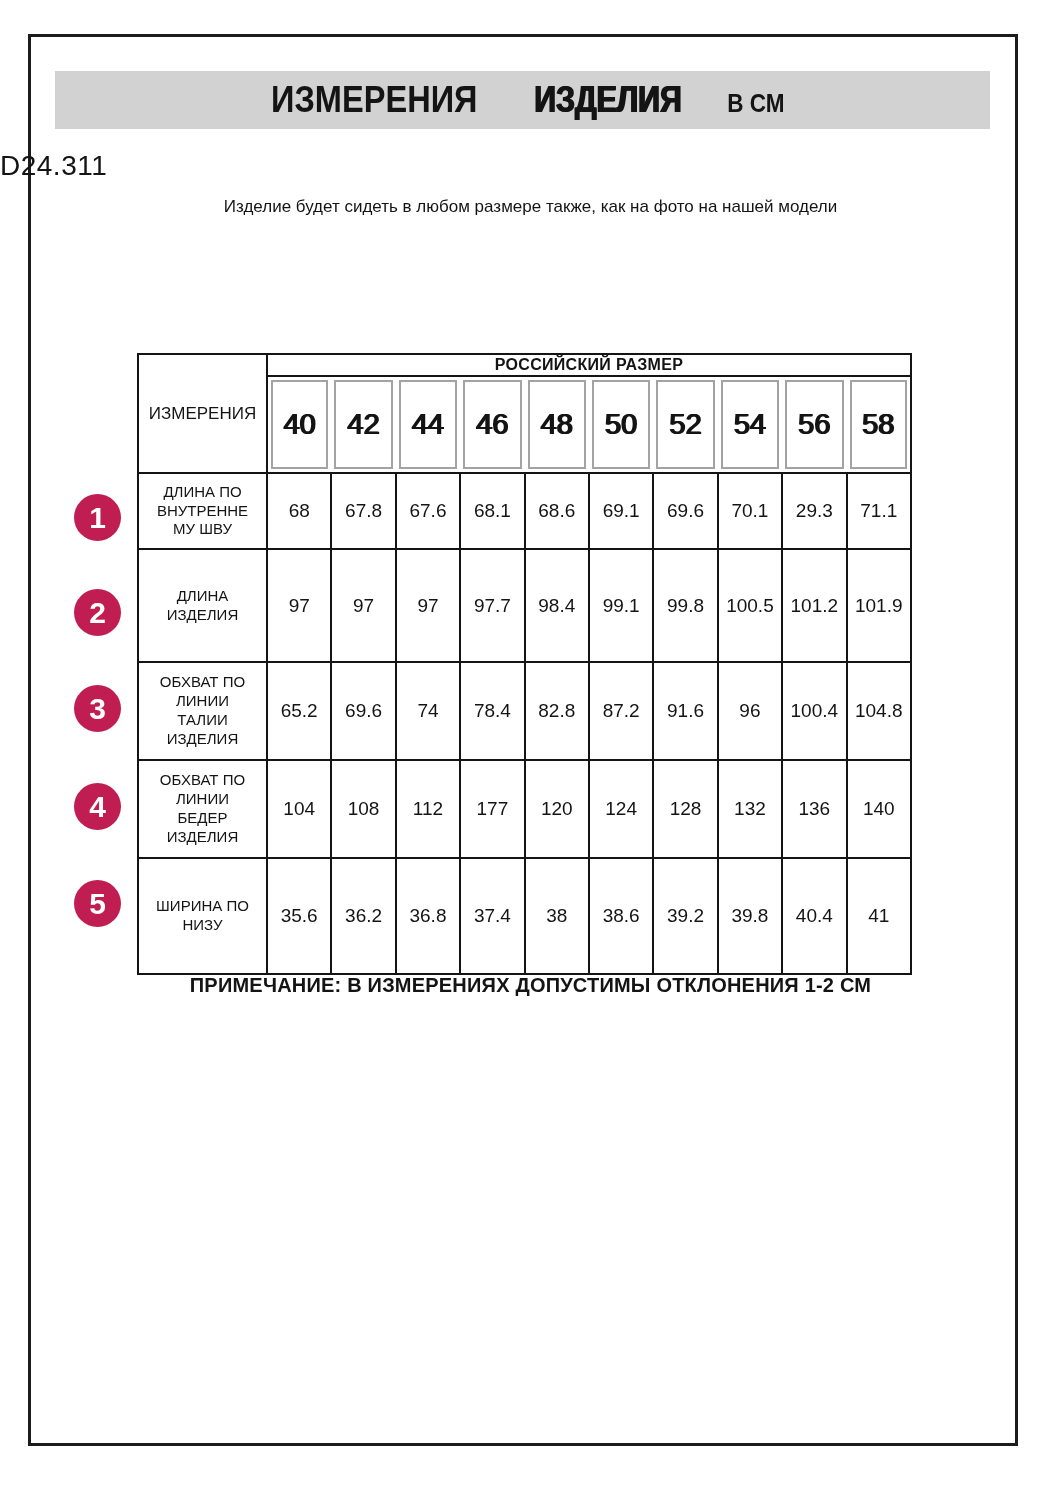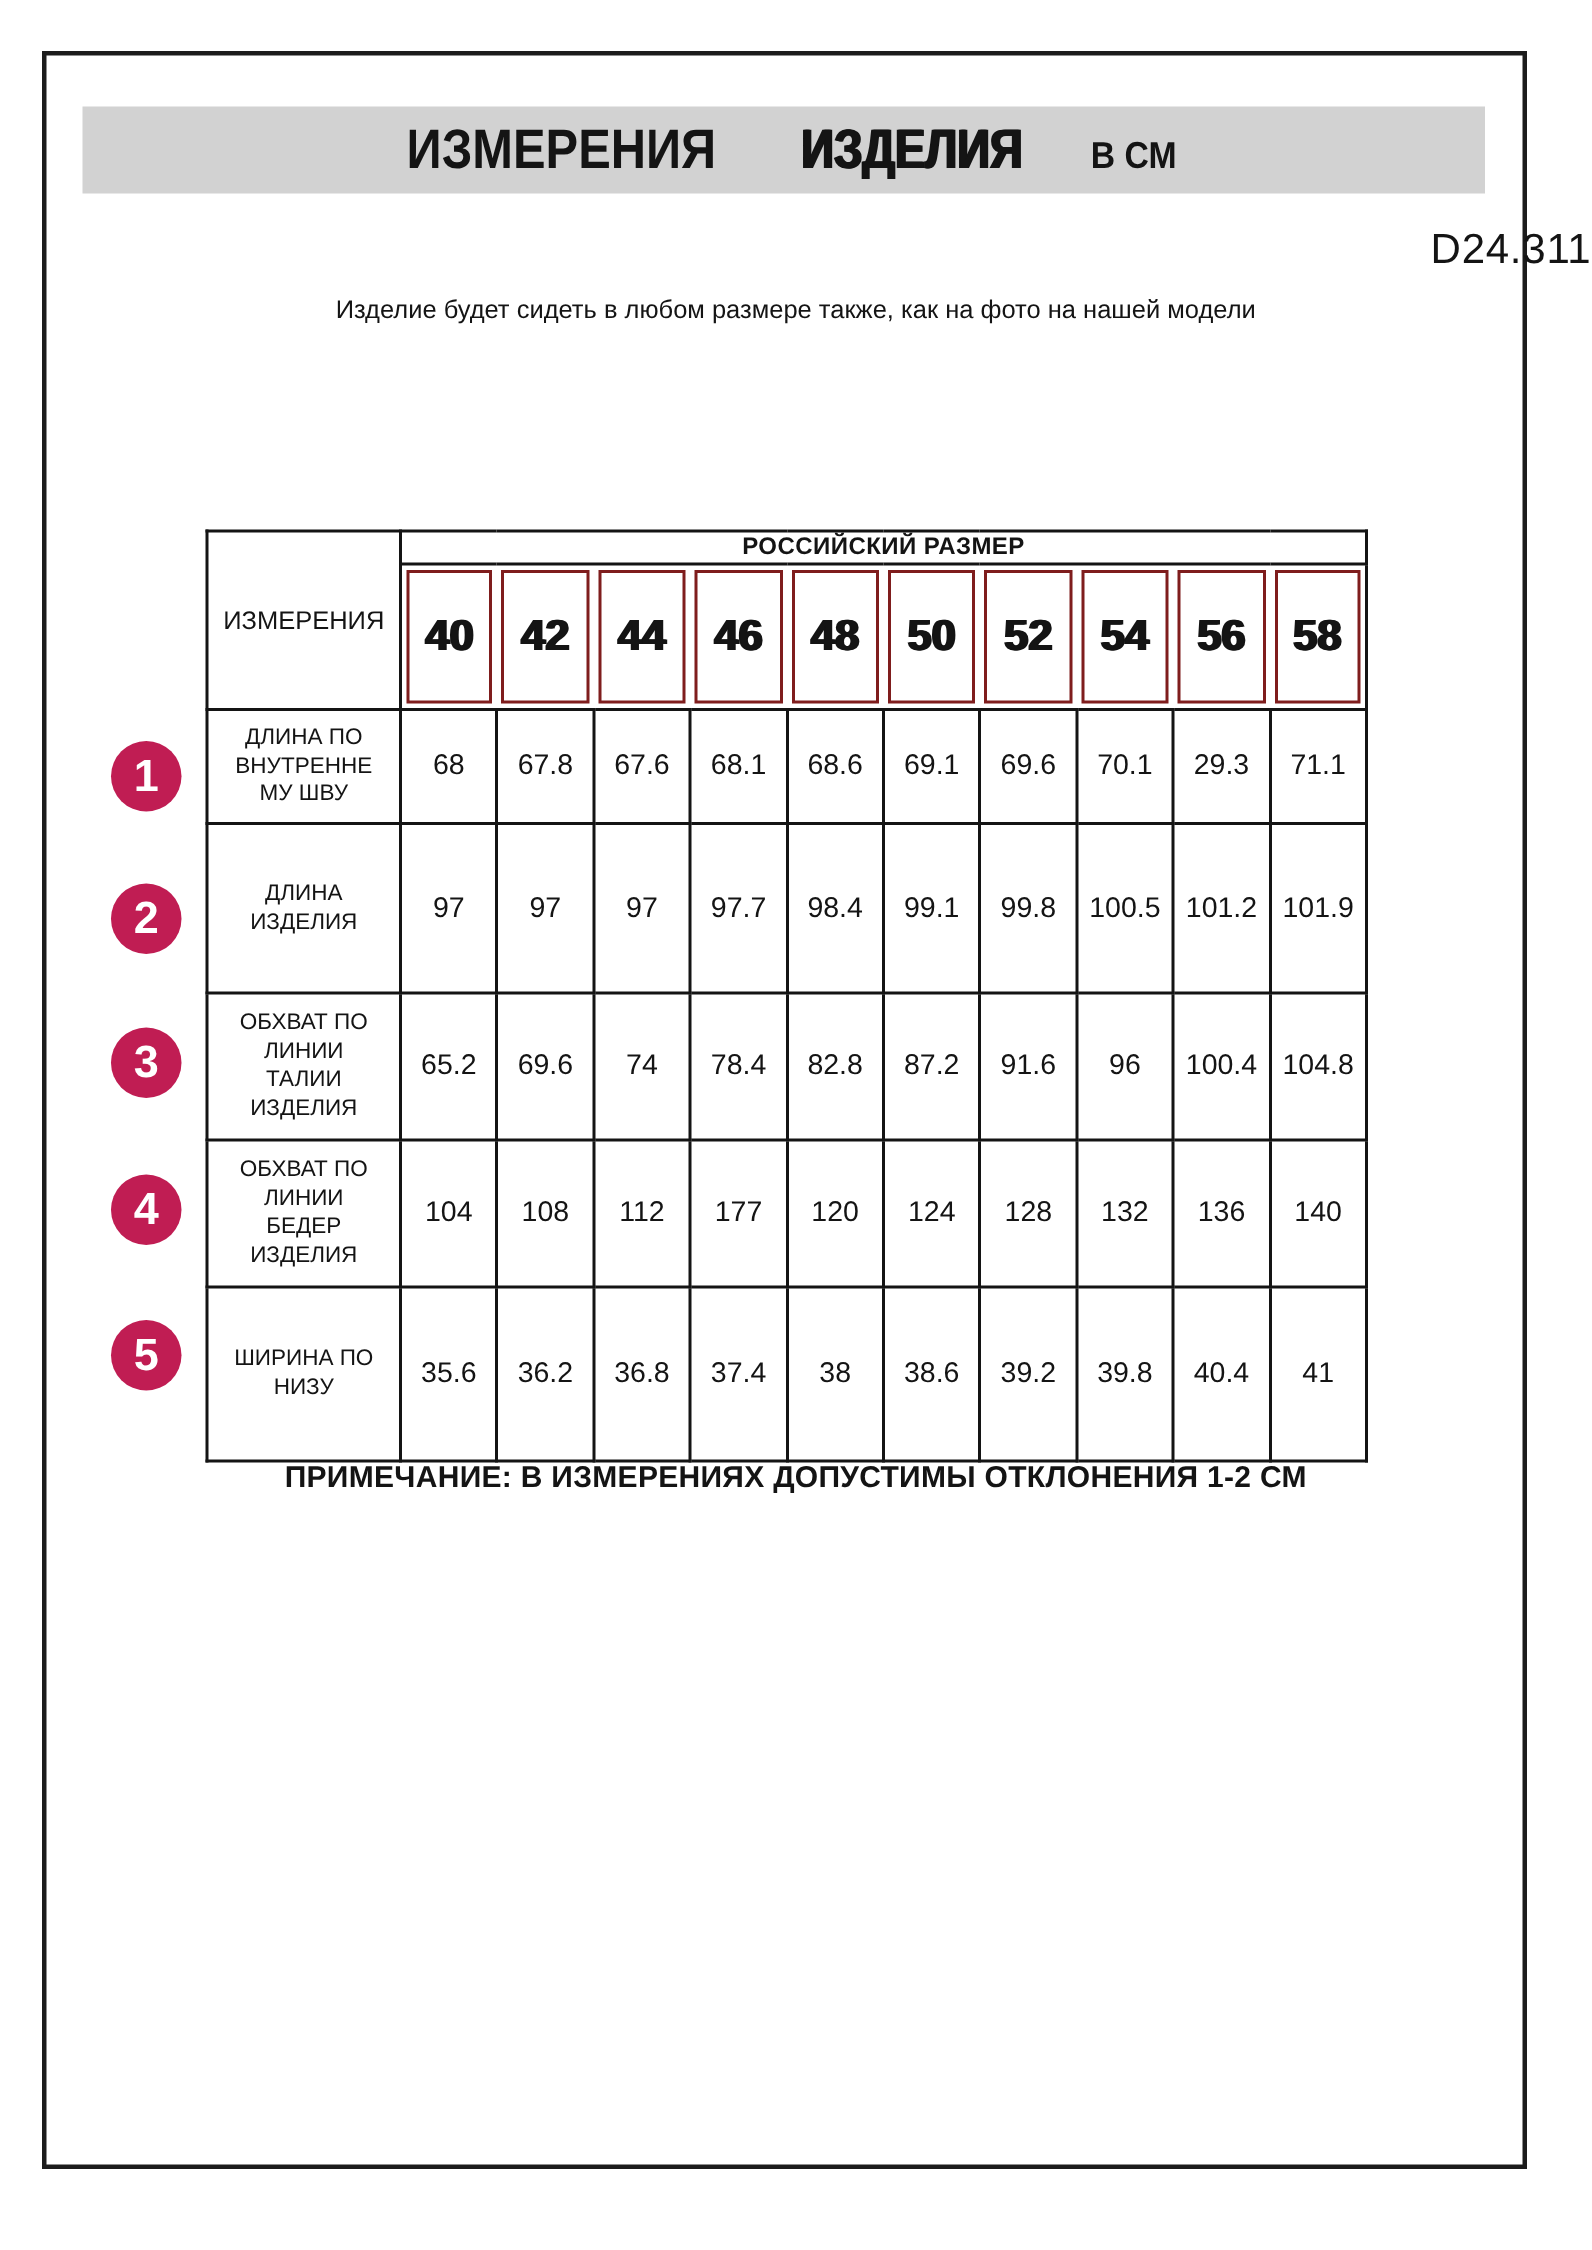--- a/index.html
+++ b/index.html
@@ -20,44 +20,44 @@
   }
   .title-row { display:flex; align-items:baseline; gap:26px; white-space:nowrap; }
   .title-part1 { font-size:37px; font-weight:700; transform:scaleX(0.88); transform-origin:center; }
   .title-part2 {
     font-size:37px; font-weight:700; transform:scaleX(0.82); transform-origin:center;
     text-shadow:1px 0 currentColor, -1px 0 currentColor;
   }
   .title-unit { font-size:25px; font-weight:700; transform:scaleX(0.9); transform-origin:center; }
   .product-code {
     position:absolute; top:150px; left:0; width:100%;
-    text-align:right; font-size:28px; letter-spacing:0.5px;
+    text-align:left; font-size:28px; letter-spacing:0.5px;
   }
   .subtitle {
     position:absolute; top:197px; left:0; right:0; margin:0 auto;
     max-width:700px; text-align:center; font-size:17px; line-height:1.22;
   }
   .table-wrap { position:absolute; left:137px; top:353px; }
   table.size-table {
     border-collapse:collapse; table-layout:fixed; width:773px;
     border:2px solid #141414;
   }
   .size-table td, .size-table th {
     border:2px solid #141414; text-align:center; vertical-align:middle;
     overflow:hidden;
   }
   .corner-cell { font-size:17px; font-weight:400; }
   .group-header-row { height:22px; }
   .group-header-cell { font-size:16px; font-weight:700; letter-spacing:0.3px; }
   tr.sizes-row { height:95px; }
   tr.sizes-row td { border:none; padding:3px; }
   .size-box {
-    border:2px solid #7f1d1d; width:100%; height:89px;
+    border:2px solid #a3a3a3; width:100%; height:89px;
     display:flex; align-items:center; justify-content:center;
-    font-size:29px; font-weight:700;
+    font-size:29px; font-weight:400;
     text-shadow:0.9px 0 currentColor, -0.9px 0 currentColor;
   }
   tr.data-row-1 { height:76px; }
   tr.data-row-2 { height:113px; }
   tr.data-row-3 { height:98px; }
   tr.data-row-4 { height:98px; }
   tr.data-row-5 { height:116px; }
   .label-cell {
     font-size:15px; line-height:1.26; white-space:pre-line;
     padding:2px 4px; font-weight:400;

